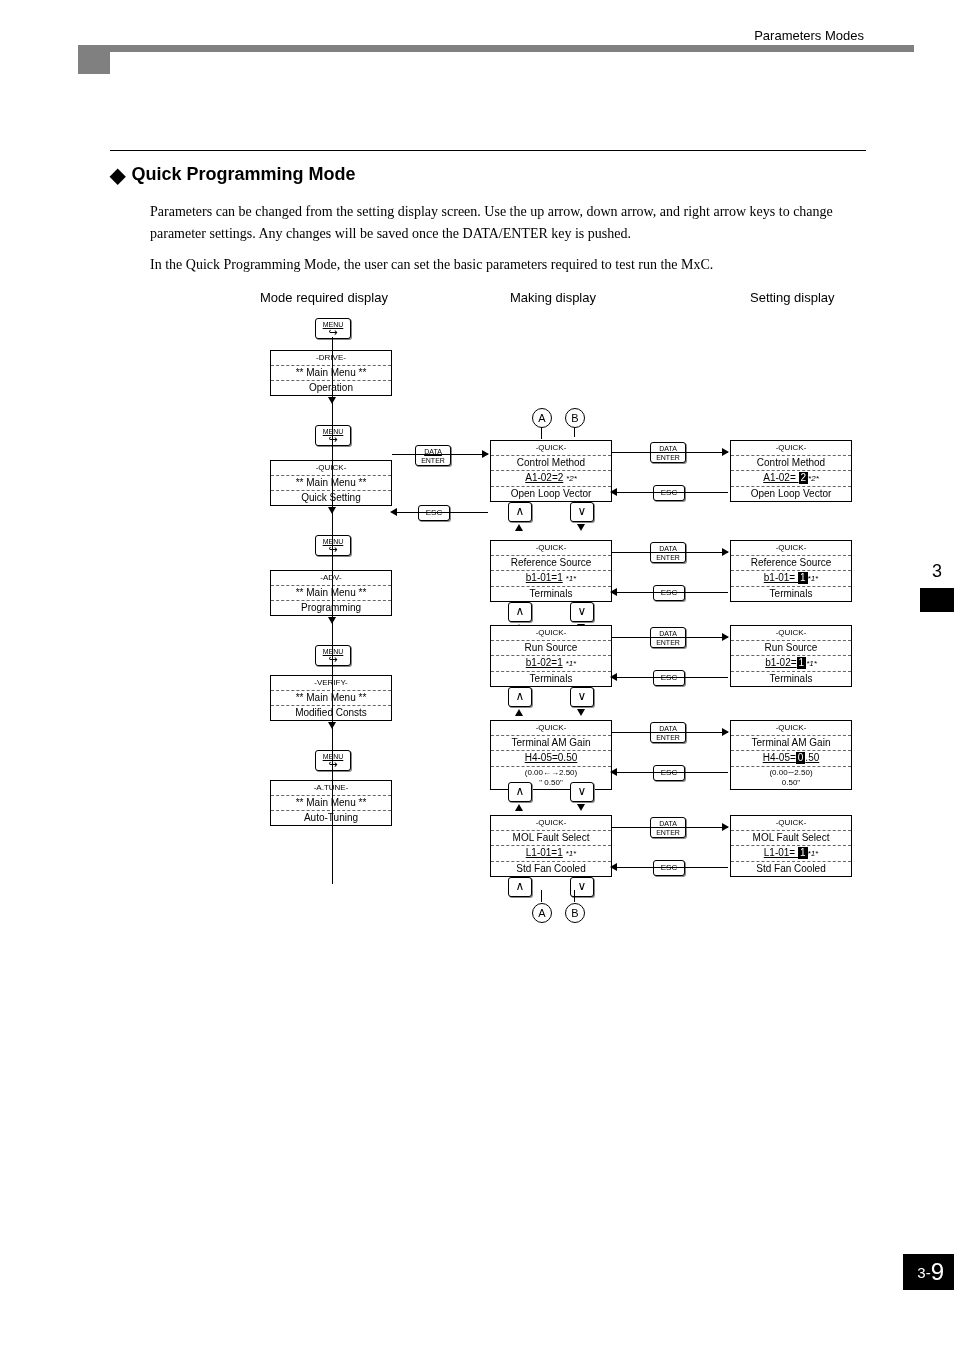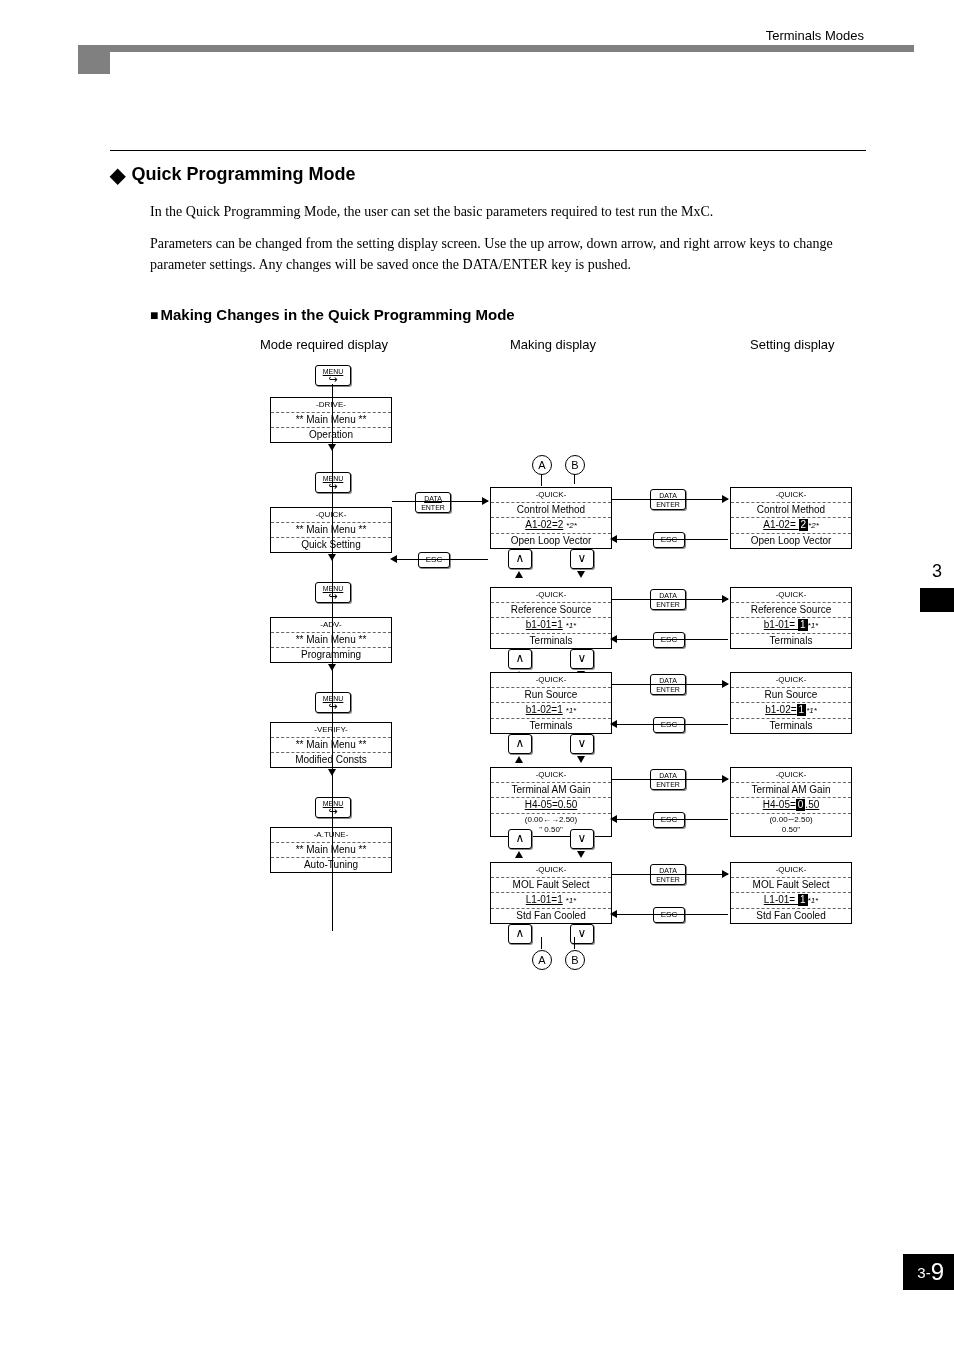--- a/index.html
+++ b/index.html
@@ -189,41 +189,38 @@
   }
   .arrow-r { border-top: 4px solid transparent; border-bottom: 4px solid transparent; border-left: 7px solid #000; }
   .arrow-l { border-top: 4px solid transparent; border-bottom: 4px solid transparent; border-right: 7px solid #000; }
   .arrow-u { border-left: 4px solid transparent; border-right: 4px solid transparent; border-bottom: 7px solid #000; }
   .arrow-d { border-left: 4px solid transparent; border-right: 4px solid transparent; border-top: 7px solid #000; }
 </style>
 </head>
 <body>
 <div class="page">
 
-<div class="header-right">Terminals Modes</div>
+<div class="header-right">Parameters Modes</div>
 <div class="top-bar"></div>
 <div class="top-bar-box"></div>
 
 <div class="side-tab">
   <div class="white">3</div>
   <div class="black"></div>
 </div>
 
 <div class="content">
   <div class="section-rule"></div>
   <div class="h1">
     <span class="diamond">◆</span><span>Quick Programming Mode</span>
   </div>
 
+  <p class="para">Parameters can be changed from the setting display screen. Use the up arrow, down arrow, and right arrow keys to change parameter settings. Any changes will be saved once the DATA/ENTER key is pushed.</p>
   <p class="para">In the Quick Programming Mode, the user can set the basic parameters required to test run the MxC.</p>
-  <p class="para">Parameters can be changed from the setting display screen. Use the up arrow, down arrow, and right arrow keys to change parameter settings. Any changes will be saved once the DATA/ENTER key is pushed.</p>
-
-  <div class="h2">
-    <span class="sq">■</span><span>Making Changes in the Quick Programming Mode</span>
-  </div>
+
 
   <div class="diagram">
 
     <div class="col-header" style="left:90px">Mode required display</div>
     <div class="col-header" style="left:340px">Making display</div>
     <div class="col-header" style="left:580px">Setting display</div>
 
     <div id="menu-keys">
           <div class="key key-menu" style="left: 145px; top: 28px;">
             <div style="text-decoration:underline">MENU</div>

